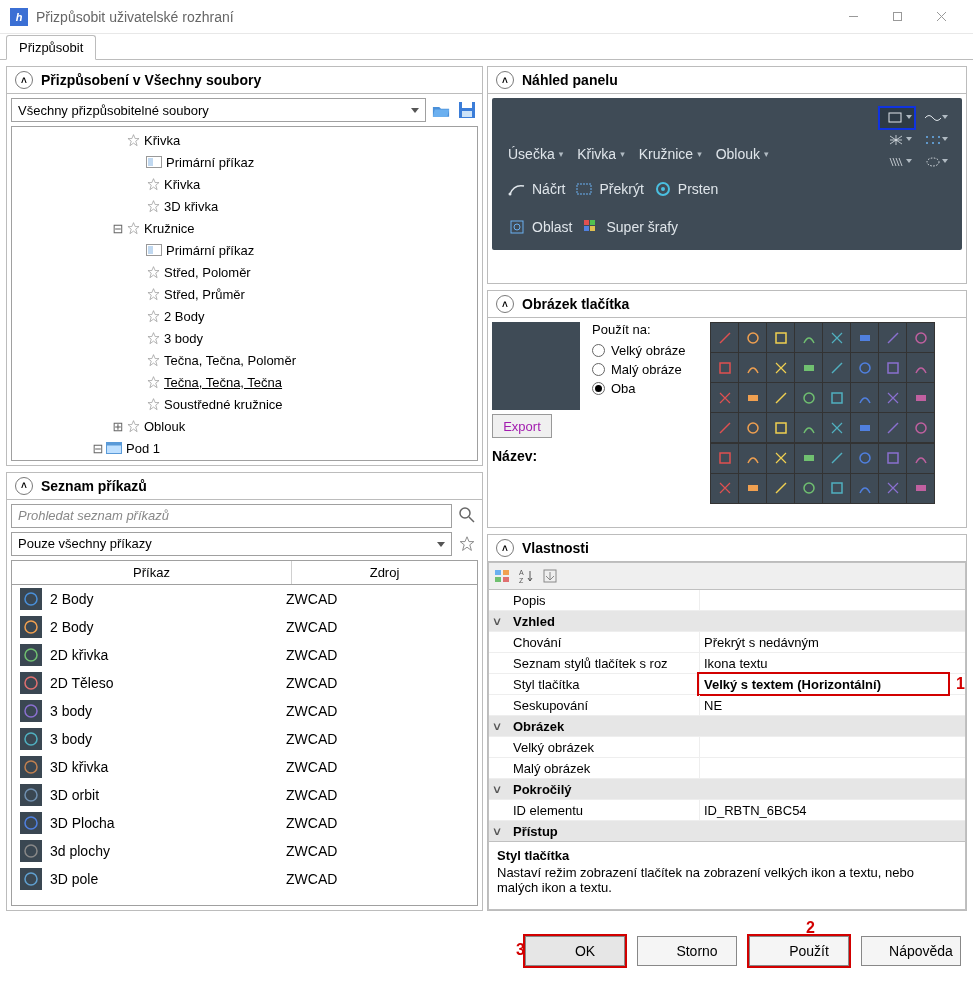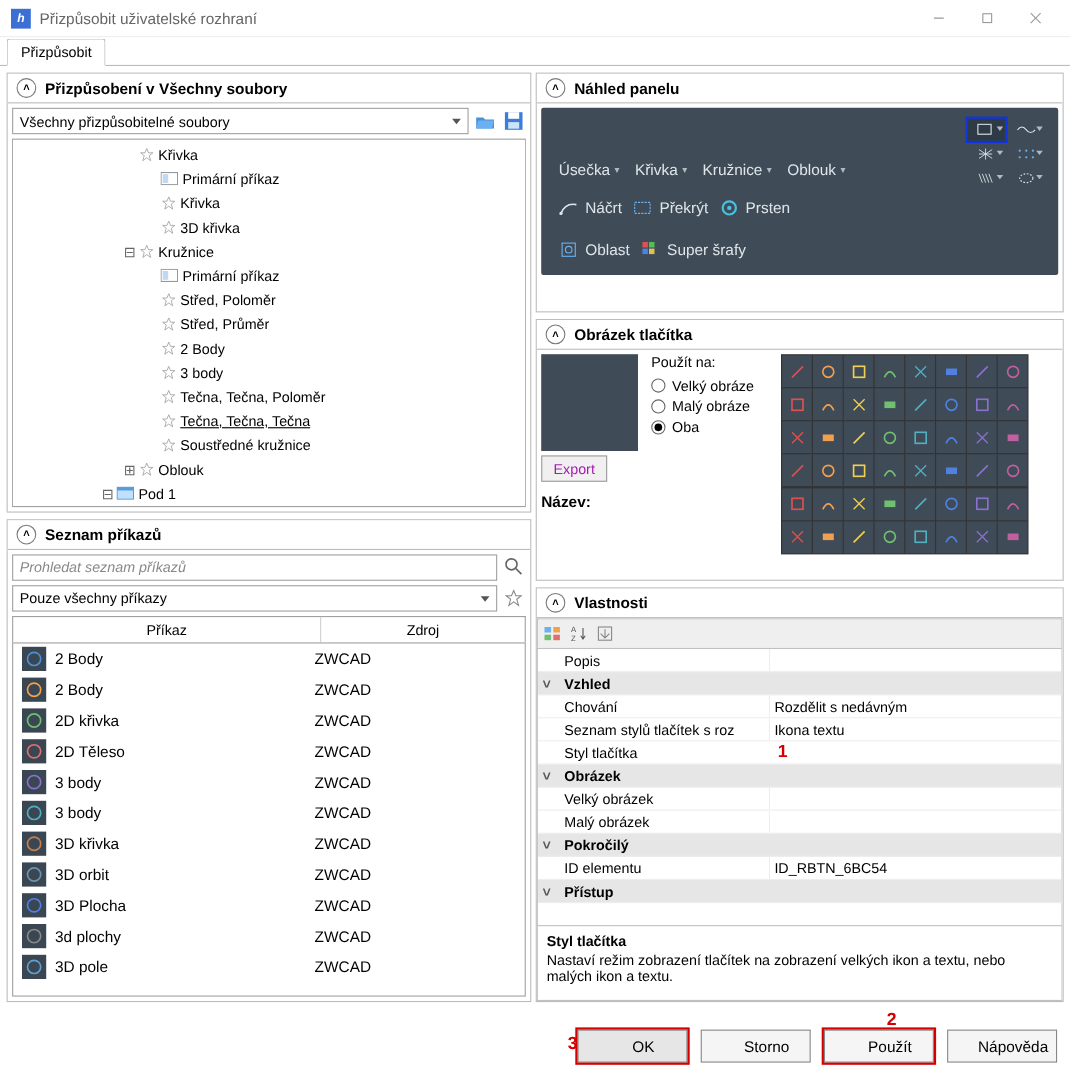--- a/index.html
+++ b/index.html
@@ -905,31 +905,37 @@
               <div class="k">Popis</div>
               <div class="v"></div>
             </div>
             <div class="prop-row group">
               <div class="exp">˅</div>
               <div class="k">Vzhled</div>
             </div>
             <div class="prop-row">
               <div class="exp"></div>
               <div class="k">Chování</div>
-              <div class="v">Rozdělit s nedávným</div>
+              <div class="v">Překrýt s nedávným</div>
             </div>
             <div class="prop-row">
               <div class="exp"></div>
               <div class="k">Seznam stylů tlačítek s roz</div>
               <div class="v">Ikona textu</div>
             </div>
             <div class="prop-row hl">
               <div class="exp"></div>
               <div class="k">Styl tlačítka</div>
+              <div class="v">Velký s textem (Horizontální)</div>
               <span class="annot" style="margin-left: 8px;">1</span>
+            </div>
+            <div class="prop-row">
+              <div class="exp"></div>
+              <div class="k">Seskupování</div>
+              <div class="v">NE</div>
             </div>
             <div class="prop-row group">
               <div class="exp">˅</div>
               <div class="k">Obrázek</div>
             </div>
             <div class="prop-row">
               <div class="exp"></div>
               <div class="k">Velký obrázek</div>
               <div class="v"></div>
             </div>

